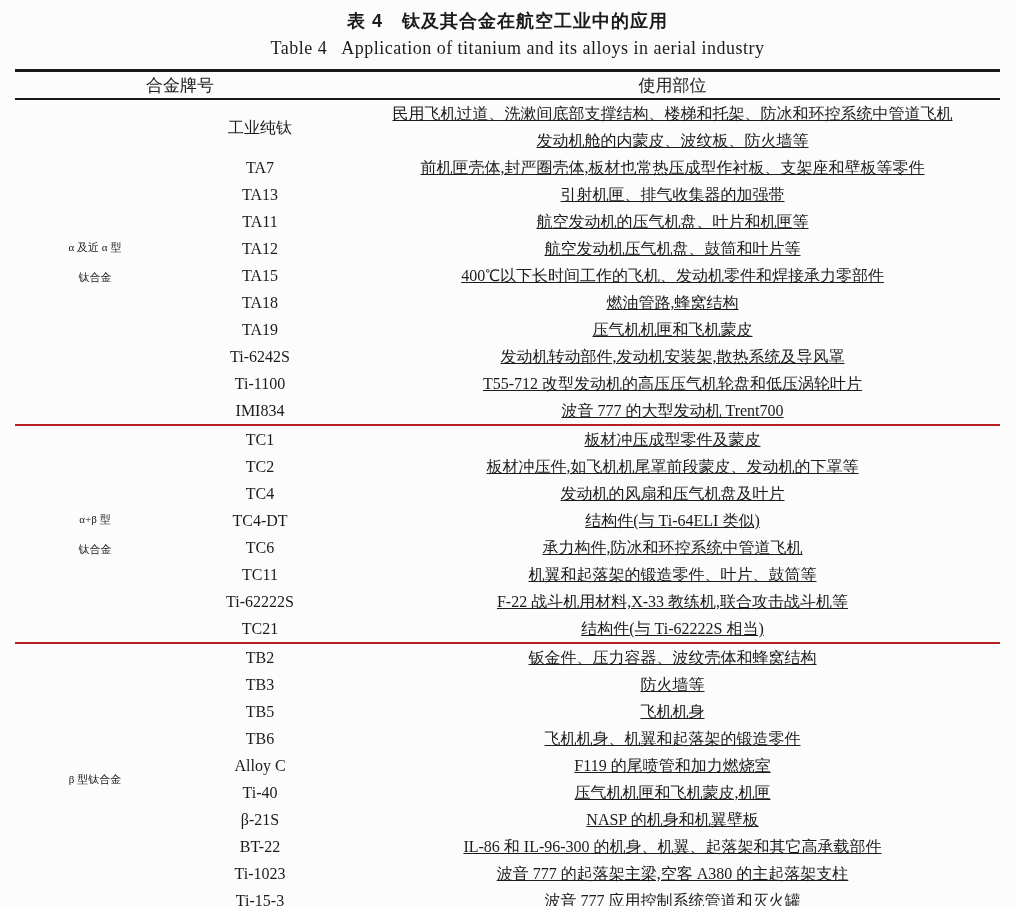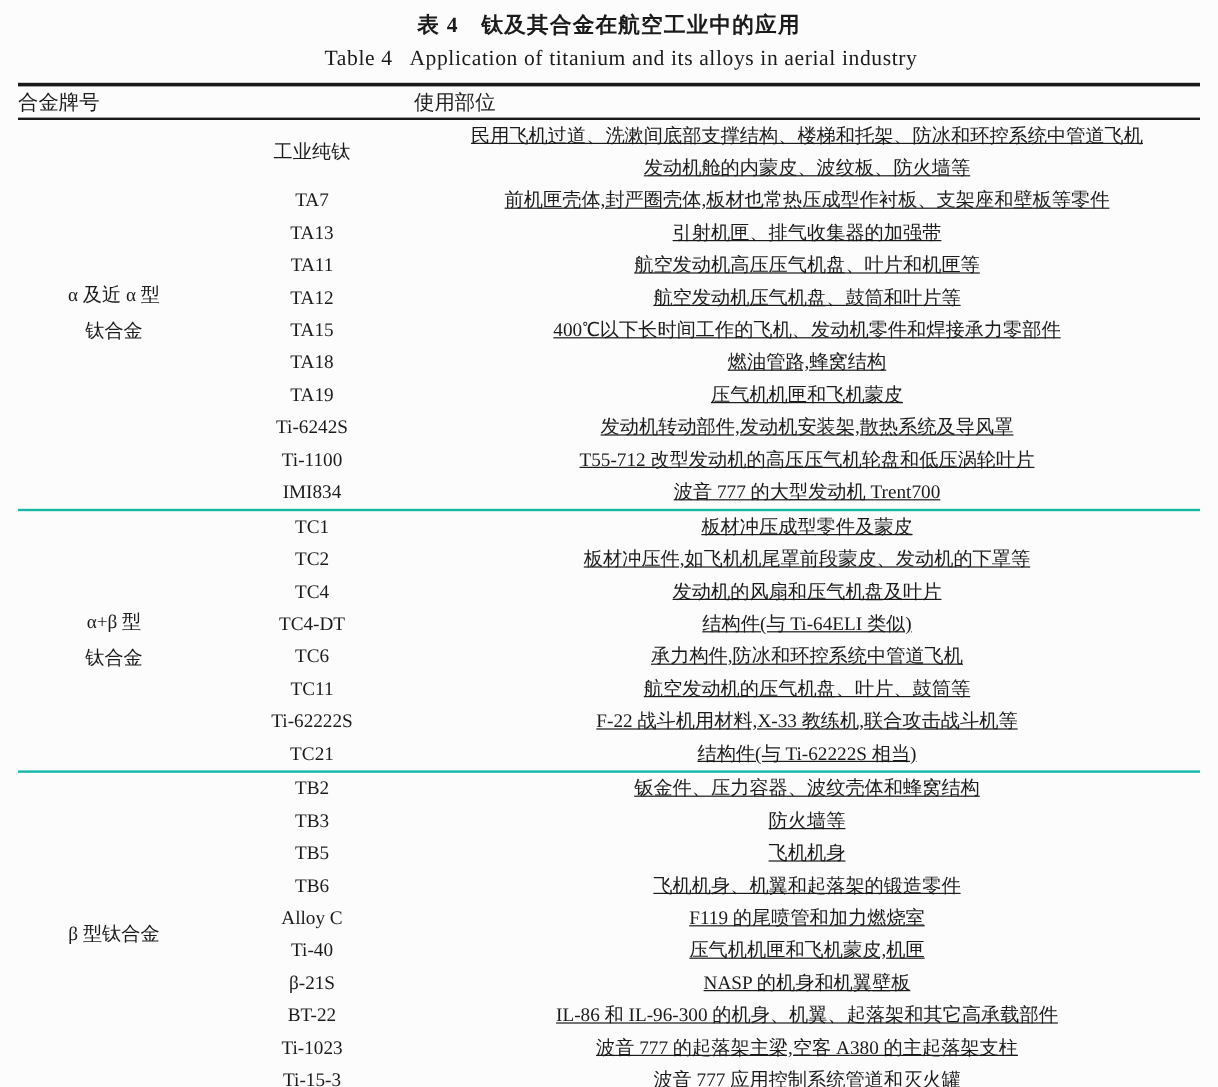--- a/index.html
+++ b/index.html
@@ -12,21 +12,21 @@
     font-family: "Liberation Serif", serif;
     color: #1b1b1b;
   }
   .page {
     position: relative;
     width: 1015px;
     height: 906px;
   }
   .title {
     text-align: center;
-    font-family: Liberation Serif, serif;
+    font-family: Liberation Sans, sans-serif;
     font-weight: bold;
     font-size: 18px;
     padding-top: 9px;
     letter-spacing: 1px;
     white-space: pre;
   }
   .subtitle {
     text-align: center;
     font-family: "Liberation Serif", serif;
     font-size: 18px;
@@ -43,40 +43,40 @@
     border-top: 3px solid #1a1a1a;
     border-bottom: 3px solid #1a1a1a;
   }
   col.c-group { width: 160px; }
   col.c-alloy { width: 170px; }
   col.c-usage { width: auto; }
   thead th {
     font-weight: normal;
     font-size: 17px;
     height: 26px;
-    text-align: left;
+    text-align: center;
     vertical-align: middle;
     border-bottom: 2px solid #1a1a1a;
     padding: 0;
   }
   td {
     text-align: center;
     vertical-align: middle;
     font-size: 16px;
     padding: 0;
     height: 27px;
     line-height: 27px;
   }
   td.group-cell {
-    font-size: 16px;
+    font-size: 11px;
     line-height: 30px;
   }
   td.group-cell div { line-height: 30px; }
   td.usage-cell div { line-height: 27px; text-decoration: underline; }
-  tr.section-start td { border-top: 2px solid #14b8a6; }
+  tr.section-start td { border-top: 2px solid #b91c1c; }
 </style>
 </head>
 <body>
 
 <div class="page">
   <div class="title">表 4　钛及其合金在航空工业中的应用</div>
   <div class="subtitle">Table 4   Application of titanium and its alloys in aerial industry</div>
 
   <table class="main">
     <colgroup>
@@ -110,21 +110,21 @@
         </tr>
         <tr>
           <td class="alloy-cell">TA13</td>
           <td class="usage-cell">
             <div>引射机匣、排气收集器的加强带</div>
           </td>
         </tr>
         <tr>
           <td class="alloy-cell">TA11</td>
           <td class="usage-cell">
-            <div>航空发动机高压压气机盘、叶片和机匣等</div>
+            <div>航空发动机的压气机盘、叶片和机匣等</div>
           </td>
         </tr>
         <tr>
           <td class="alloy-cell">TA12</td>
           <td class="usage-cell">
             <div>航空发动机压气机盘、鼓筒和叶片等</div>
           </td>
         </tr>
         <tr>
           <td class="alloy-cell">TA15</td>
@@ -192,21 +192,21 @@
         </tr>
         <tr>
           <td class="alloy-cell">TC6</td>
           <td class="usage-cell">
             <div>承力构件,防冰和环控系统中管道飞机</div>
           </td>
         </tr>
         <tr>
           <td class="alloy-cell">TC11</td>
           <td class="usage-cell">
-            <div>航空发动机的压气机盘、叶片、鼓筒等</div>
+            <div>机翼和起落架的锻造零件、叶片、鼓筒等</div>
           </td>
         </tr>
         <tr>
           <td class="alloy-cell">Ti-62222S</td>
           <td class="usage-cell">
             <div>F-22 战斗机用材料,X-33 教练机,联合攻击战斗机等</div>
           </td>
         </tr>
         <tr>
           <td class="alloy-cell">TC21</td>

